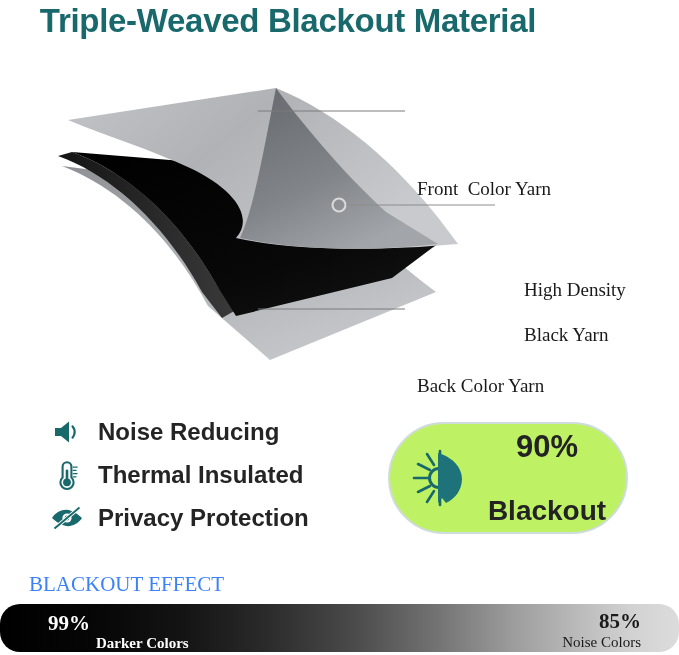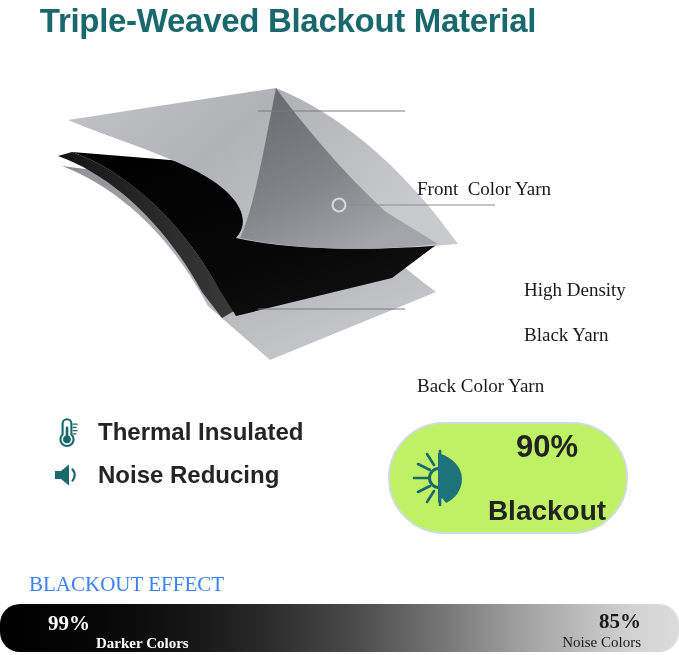--- a/index.html
+++ b/index.html
@@ -222,48 +222,61 @@
 
   <div class="leader-label" id="label-high">
     <span>High Density</span><br>
     <span>Black Yarn</span>
   </div>
 
   <div class="leader-label" id="label-back">Back Color Yarn</div>
 </div>
 
 <div id="features">
+
+  <div class="feature-row">
+    <span class="feature-ico">
+      <svg width="32" height="28" viewBox="0 0 32 28" xmlns="http://www.w3.org/2000/svg">
+        <path d="M4 10 H10 L18 3.4 V24.6 L10 18 H4 Z" fill="#19696c"></path>
+        <path d="M21.6 8.4 a8.6 8.6 0 0 1 0 11.2" fill="none" stroke="#19696c" stroke-width="2.3" stroke-linecap="round"></path>
+      </svg>
+    </span>
+    <span class="feature-text">Noise Reducing</span>
+  </div>
 
   <div class="feature-row">
     <span class="feature-ico">
       <svg width="26" height="32" viewBox="0 0 26 32" xmlns="http://www.w3.org/2000/svg">
         <path d="M13 3.2 a4.4 4.4 0 0 1 4.4 4.4 v10.9 a6.6 6.6 0 1 1 -8.8 0 V7.6 A4.4 4.4 0 0 1 13 3.2 Z" fill="none" stroke="#19696c" stroke-width="2.1"></path>
         <circle cx="13" cy="23.3" r="3.9" fill="#19696c"></circle>
         <rect x="11.7" y="10.5" width="2.6" height="11" rx="1.3" fill="#19696c"></rect>
         <g stroke="#19696c" stroke-width="1.3" stroke-linecap="round">
           <line x1="19.3" y1="8.2" x2="23.1" y2="8.2"></line>
           <line x1="19.3" y1="11.4" x2="22.0" y2="11.4"></line>
           <line x1="19.3" y1="14.6" x2="23.1" y2="14.6"></line>
           <line x1="19.3" y1="17.8" x2="22.0" y2="17.8"></line>
         </g>
       </svg>
     </span>
     <span class="feature-text">Thermal Insulated</span>
   </div>
 
   <div class="feature-row">
     <span class="feature-ico">
-      <svg width="32" height="28" viewBox="0 0 32 28" xmlns="http://www.w3.org/2000/svg">
-        <path d="M4 10 H10 L18 3.4 V24.6 L10 18 H4 Z" fill="#19696c"></path>
-        <path d="M21.6 8.4 a8.6 8.6 0 0 1 0 11.2" fill="none" stroke="#19696c" stroke-width="2.3" stroke-linecap="round"></path>
+      <svg width="36" height="28" viewBox="0 0 36 28" xmlns="http://www.w3.org/2000/svg">
+        <path d="M3 14 C8 6.6, 16 4.2, 22.5 7 C27 8.9, 30.6 11.6, 33 14
+                 C28 21.4, 20 23.8, 13.5 21 C9 19.1, 5.4 16.4, 3 14 Z" fill="#19696c"></path>
+        <circle cx="18" cy="14" r="4.6" fill="#ffffff"></circle>
+        <circle cx="18" cy="14" r="2.4" fill="#19696c"></circle>
+        <line x1="5.5" y1="24.5" x2="30.5" y2="3.5" stroke="#ffffff" stroke-width="3.6"></line>
+        <line x1="5.5" y1="24.5" x2="30.5" y2="3.5" stroke="#19696c" stroke-width="1.9"></line>
       </svg>
     </span>
-    <span class="feature-text">Noise Reducing</span>
-  </div>
-
+    <span class="feature-text">Privacy Protection</span>
+  </div>
 </div>
 
 <div id="badge">
   <span id="badge-ico">
     <svg width="66" height="66" viewBox="0 0 66 66" xmlns="http://www.w3.org/2000/svg">
 
       <g stroke="#19696c" stroke-width="2.6" stroke-linecap="round">
         <line x1="20" y1="33" x2="6" y2="33"></line>
         <line x1="22" y1="25" x2="10" y2="19"></line>
         <line x1="22" y1="41" x2="10" y2="47"></line>

